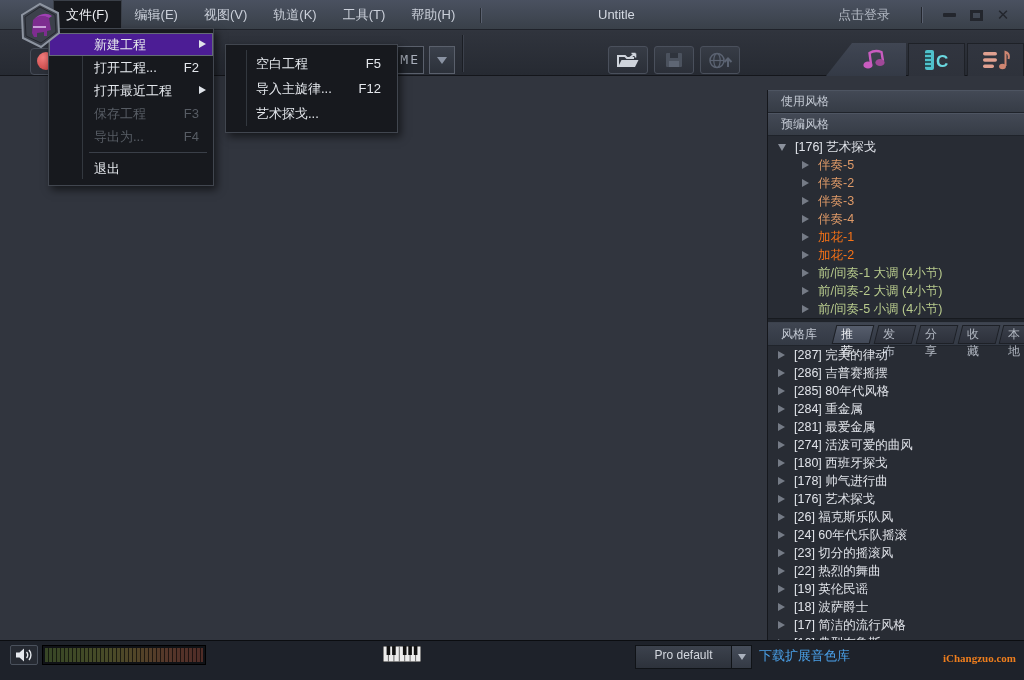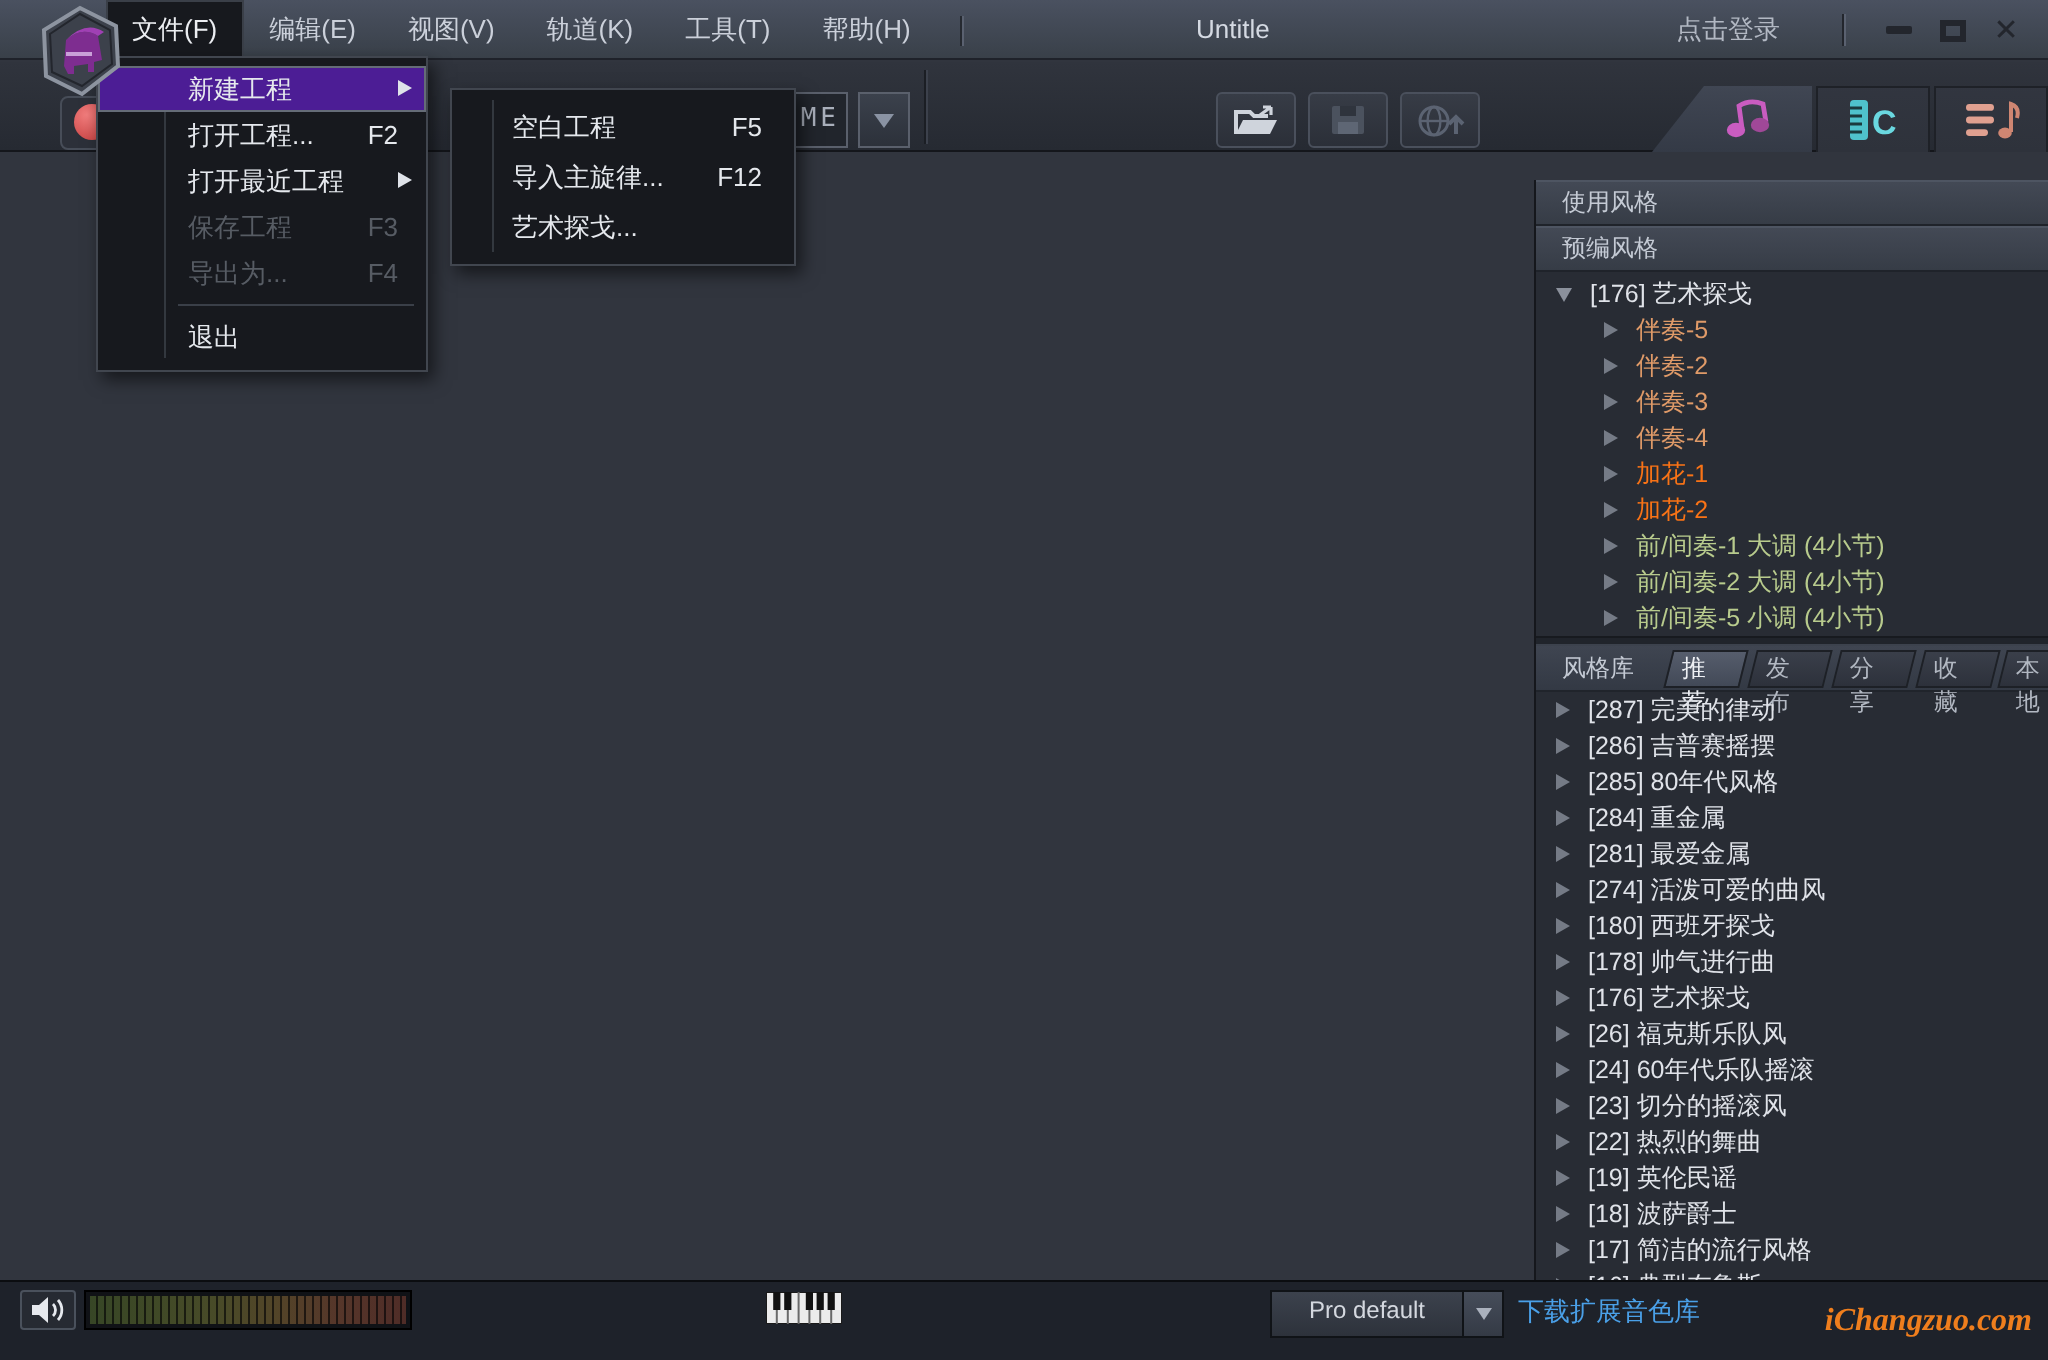--- a/index.html
+++ b/index.html
@@ -90,21 +90,21 @@
       repeating-linear-gradient(90deg, rgba(0,0,0,0) 0 3px, rgba(0,0,0,.65) 3px 4px),
       linear-gradient(90deg,#41542a 0%,#565a2d 38%,#63522d 58%,#68402f 78%,#5f332c 100%); }
   .piano-glyph { position:absolute; left:383px; top:5px; }
   .preset-box { position:absolute; left:635px; top:4px; width:117px; height:24px; display:flex;
     background:linear-gradient(#3c424d,#2d323b); border:1px solid #101317; }
   .preset-label { flex:1; text-align:center; font-size:12px; color:#d4d8df; line-height:18px; }
   .preset-arrow { width:20px; border-left:1px solid #101317; background:linear-gradient(#464d5a,#343a45);
     display:flex; align-items:center; justify-content:center; }
   .preset-arrow .tri-down { border-top-color:#aab1bd; border-left-width:4px; border-right-width:4px; border-top-width:6px; }
   .dl-link { position:absolute; left:759px; top:6px; font-size:13px; color:#4aa0e8; cursor:pointer; }
-  .watermark { position:absolute; right:8px; top:11px; font-size:16px; font-style:italic; font-weight:bold;
+  .watermark { position:absolute; right:8px; top:11px; font-size:11px; font-weight:bold;
     color:#ef7e1d; font-family:"Liberation Serif","DejaVu Serif",serif; }
   
   .menu-panel { position:absolute; background:#17191e; border:1px solid #41464f;
     box-shadow:3px 4px 8px rgba(0,0,0,.55); z-index:300; }
   #file-menu { left:48px; top:28px; width:166px; padding:4px 0 5px; }
   #new-submenu { left:225px; top:44px; width:173px; padding:6px 0; z-index:310; }
   .gutter { position:absolute; top:5px; bottom:6px; width:1px; background:#33383f; }
   #file-menu .gutter { left:33px; }
   #new-submenu .gutter { left:20px; }
   .m-row { position:relative; height:23px; line-height:23px; padding-left:45px; font-size:13px; color:#e5e8ed; }

